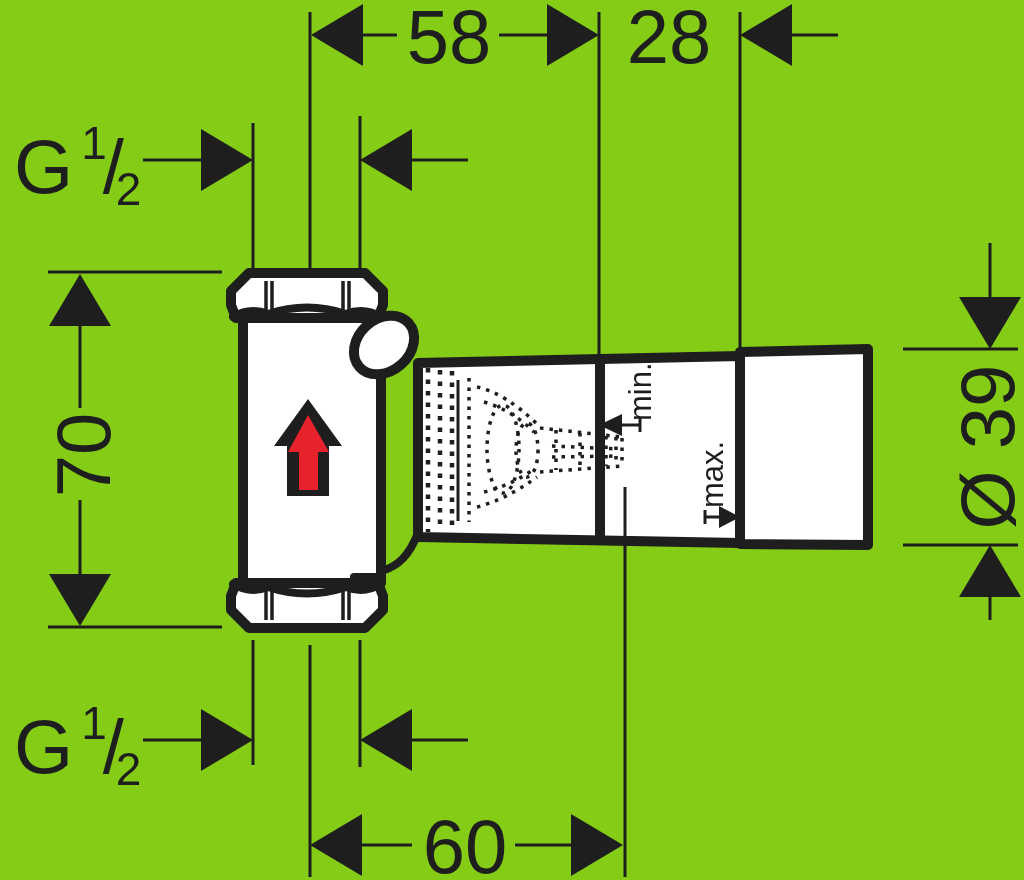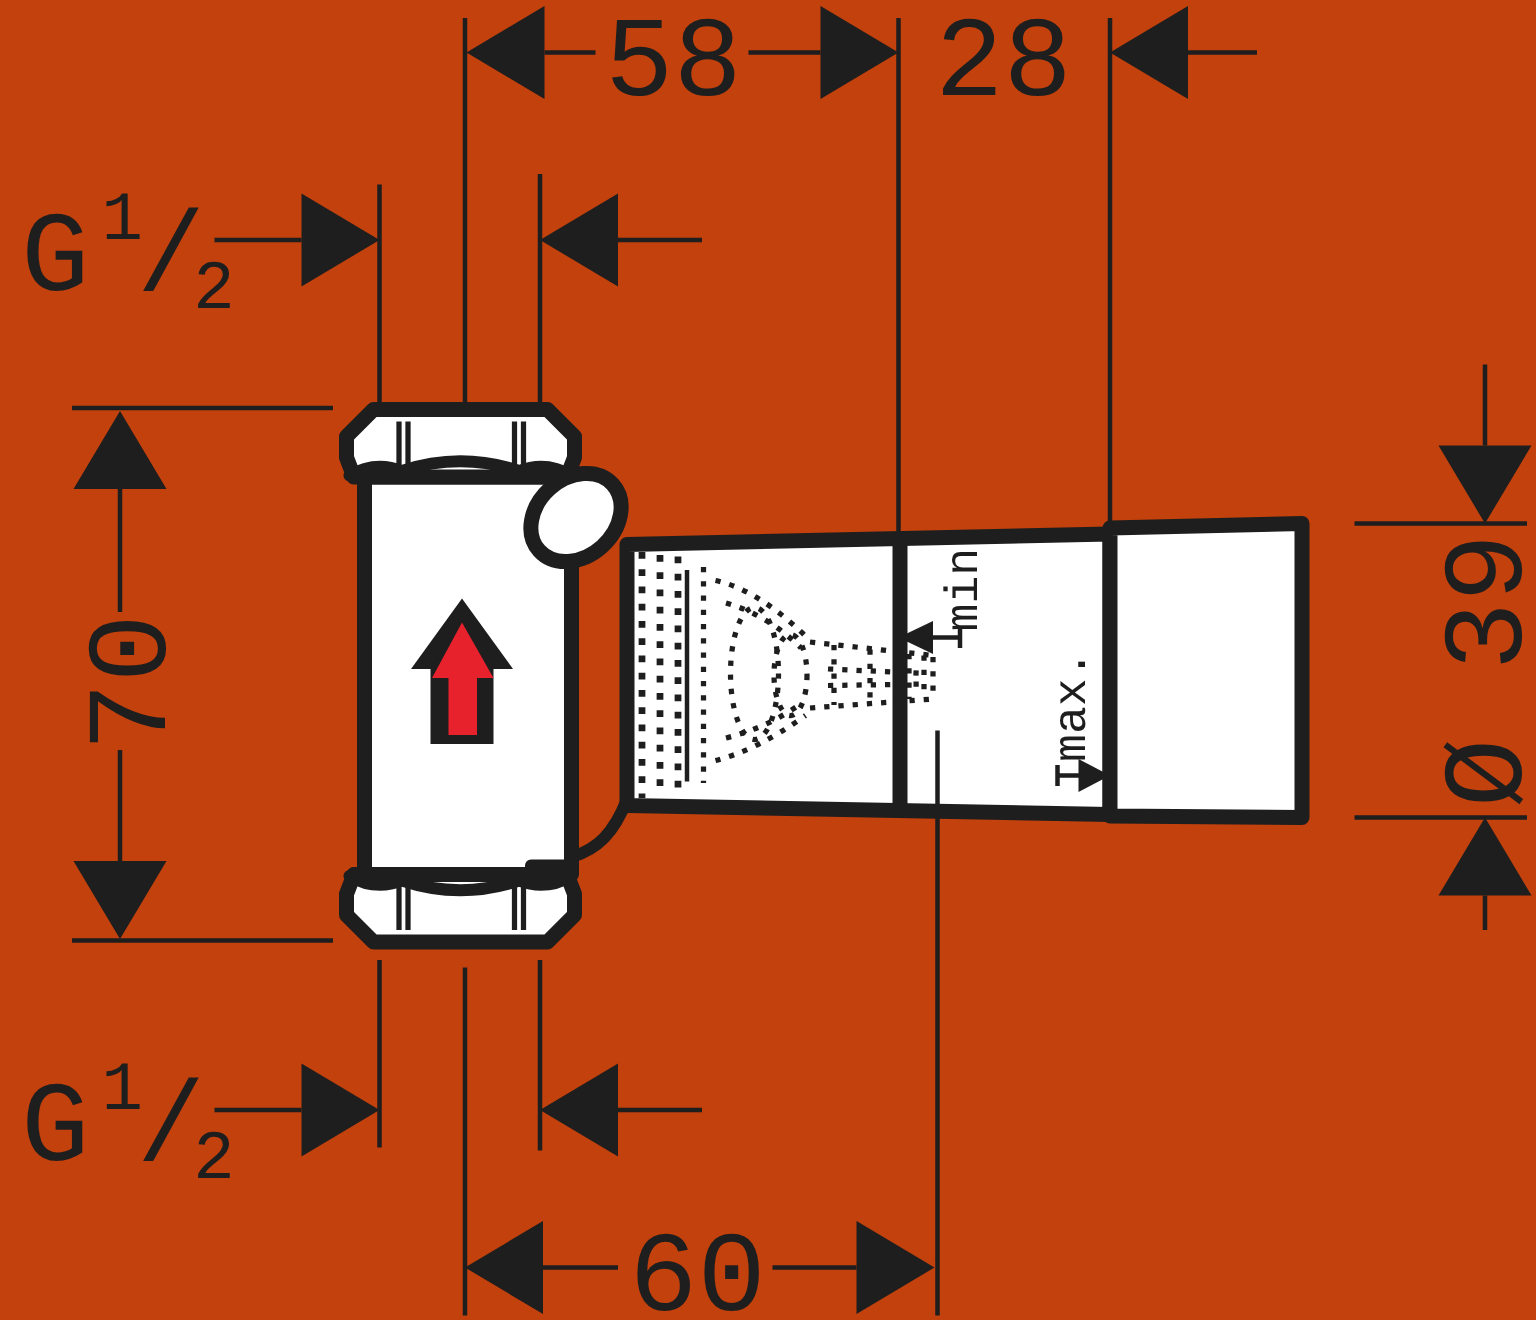--- a/index.html
+++ b/index.html
@@ -1,19 +1,19 @@
 <!DOCTYPE html>
 <html><head>
 <meta charset="utf-8">
 <style>
   html,body { margin:0; padding:0; background:#ffffff; }
   .stage {
     position:relative; width:1024px; height:880px;
-    background:#c2410c; overflow:hidden;
-    font-family:Liberation Mono, monospace;
+    background:#84cc16; overflow:hidden;
+    font-family:Liberation Sans, sans-serif;
   }
   svg { position:absolute; left:0; top:0; }
   .outline { fill:#ffffff; stroke:#1e1e1e; stroke-width:10; stroke-linejoin:round; }
   .thick   { stroke:#1e1e1e; stroke-width:10; fill:none; stroke-linecap:butt; }
   .mid     { stroke:#1e1e1e; stroke-width:8;  fill:none; stroke-linejoin:round; stroke-linecap:round; }
   .thin    { stroke:#1e1e1e; stroke-width:3;  fill:none; stroke-linecap:butt; }
   .facet   { stroke:#1e1e1e; stroke-width:3.5; fill:none; }
   .dot     { stroke:#1e1e1e; stroke-width:4.5; fill:none; stroke-dasharray:4.5 7; }
   .dotf    { stroke:#1e1e1e; stroke-width:3.5; fill:none; stroke-dasharray:3.5 6; }
   .ah      { fill:#1e1e1e; stroke:none; }

